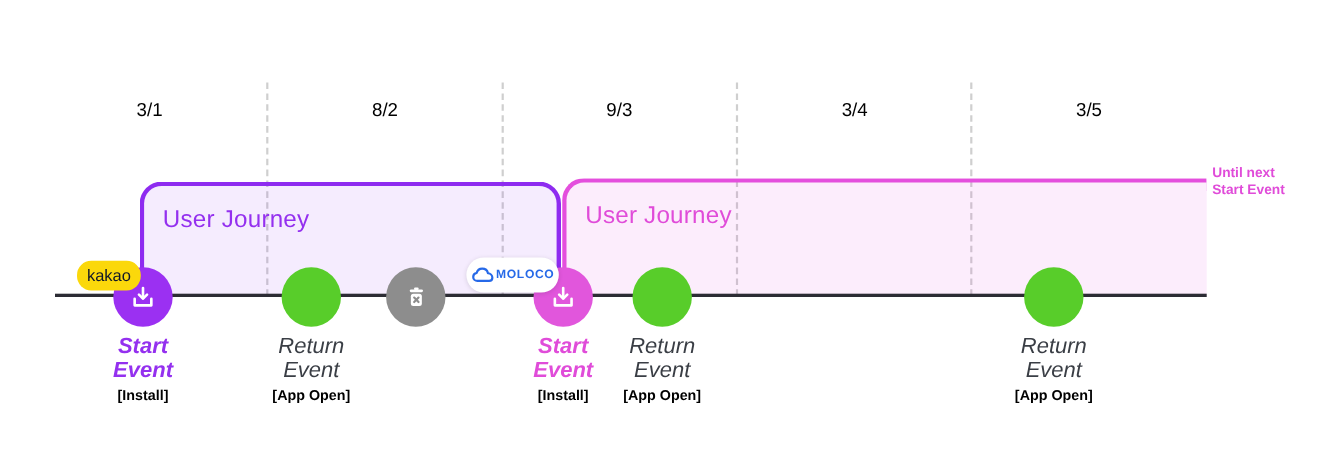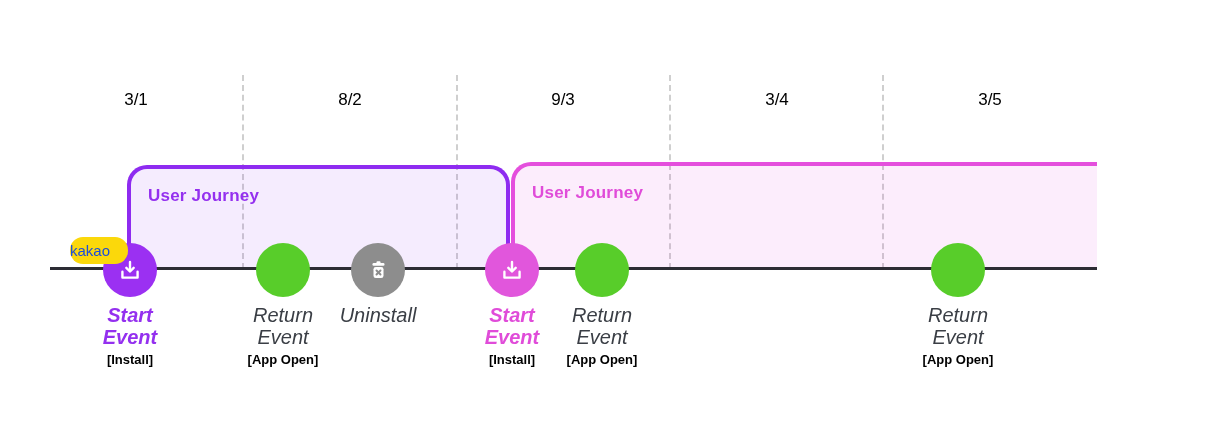--- a/index.html
+++ b/index.html
@@ -26,21 +26,21 @@
     background:rgba(146,47,240,0.09);
   }
   .journey-box.pink{
     left:511px;top:162px;width:586px;height:108px;
     border-top:4px solid var(--pink-border,#e44fdd);
     border-left:4px solid var(--pink-border,#e44fdd);
     border-top-left-radius:20px;
     background:rgba(229,78,222,0.10);
   }
   .journey-title{
-    padding:17px 0 0 17px;font-size:17px;font-weight:700;letter-spacing:.2px;
+    padding:17px 0 0 17px;font-size:22px;font-weight:400;letter-spacing:.2px;
   }
   .journey-box.purple .journey-title{color:var(--purple-text,#9430ef);}
   .journey-box.pink .journey-title{color:var(--pink-text,#e04cd9);}
   
   .annotation{
     position:absolute;left:1102px;top:150px;width:100px;
     font-size:12.5px;font-weight:700;line-height:1.22;
     color:var(--pink-text,#e04cd9);z-index:3;
   }
   
@@ -54,22 +54,22 @@
     display:flex;align-items:center;justify-content:center;z-index:4;
   }
   .marker.purple{background:var(--purple-circle,#9b30f2);}
   .marker.pink{background:var(--pink-circle,#e156dc);}
   .marker.green{background:var(--green,#58cd2a);}
   .marker.gray{background:var(--gray,#8d8d8d);}
   
   .badge-kakao{
     position:absolute;left:70px;top:237px;width:58px;height:27px;
     background:var(--kakao-yellow,#fbd80b);border-radius:13px;
-    display:flex;align-items:center;
-    font-size:15px;color:#1d4ed8;z-index:5;
+    display:flex;align-items:center;justify-content:center;
+    font-size:15px;color:#0f172a;z-index:5;
   }
   .badge-moloco{
     position:absolute;left:424px;top:234px;width:84px;height:32px;
     background:#fff;border-radius:16px;box-shadow:0 1px 5px rgba(0,0,0,.13);
     display:flex;align-items:center;justify-content:center;gap:1px;
     z-index:5;
   }
   .badge-moloco .logo-text{
     font-size:11px;font-weight:700;letter-spacing:.6px;
     color:var(--moloco-blue,#2669e8);
@@ -100,20 +100,24 @@
   <div class="date-label" style="left:732px">3/4</div>
   <div class="date-label" style="left:945px">3/5</div>
 
   <div class="journey-box purple">
     <div class="journey-title">User Journey</div>
   </div>
   <div class="journey-box pink">
     <div class="journey-title">User Journey</div>
   </div>
 
+  <div class="annotation">
+    <div>Until next</div>
+    <div>Start Event</div>
+  </div>
 
   <div class="timeline"></div>
 
   <div class="marker purple" style="left:103px">
     <svg width="26" height="26" viewBox="0 0 24 24">
       <g fill="none" stroke="#fff" stroke-width="2.2" stroke-linecap="round" stroke-linejoin="round">
         <path d="M5 13.5 V19 H19 V13.5"></path>
         <path d="M12 4.5 V13"></path>
         <path d="M8.6 10 L12 13.4 L15.4 10"></path>
       </g>
@@ -143,36 +147,39 @@
       </g>
     </svg>
   </div>
 
   <div class="marker green" style="left:575px"></div>
   <div class="marker green" style="left:931px"></div>
 
   <div class="badge-kakao">
     <span>kakao</span>
   </div>
+  <div class="badge-moloco">
+    <svg width="22" height="16" viewBox="0 0 20 16">
+      <path d="M5 13.4 C2.9 13.4 1.2 11.8 1.2 9.8 C1.2 8 2.5 6.5 4.3 6.2 C4.9 3.9 7 2.2 9.4 2.2 C12 2.2 14.1 4 14.6 6.4 C16.8 6.6 18.6 8.4 18.6 10.6 C18.6 12.2 17.3 13.4 15.7 13.4 Z" fill="none" stroke="#2669e8" stroke-width="2" stroke-linejoin="round"></path>
+    </svg>
+    <span class="logo-text">MOLOCO</span>
+  </div>
 
   <div class="event-label start start-purple" style="left:60px">
     <div class="event-title">Start</div>
     <div class="event-title">Event</div>
     <div class="event-sub">[Install]</div>
   </div>
 
   <div class="event-label" style="left:213px">
     <div class="event-title">Return</div>
     <div class="event-title">Event</div>
     <div class="event-sub">[App Open]</div>
   </div>
 
-  <div class="event-label" style="left:308px">
-    <div class="event-title">Uninstall</div>
-  </div>
 
   <div class="event-label start start-pink" style="left:442px">
     <div class="event-title">Start</div>
     <div class="event-title">Event</div>
     <div class="event-sub">[Install]</div>
   </div>
 
   <div class="event-label" style="left:532px">
     <div class="event-title">Return</div>
     <div class="event-title">Event</div>

